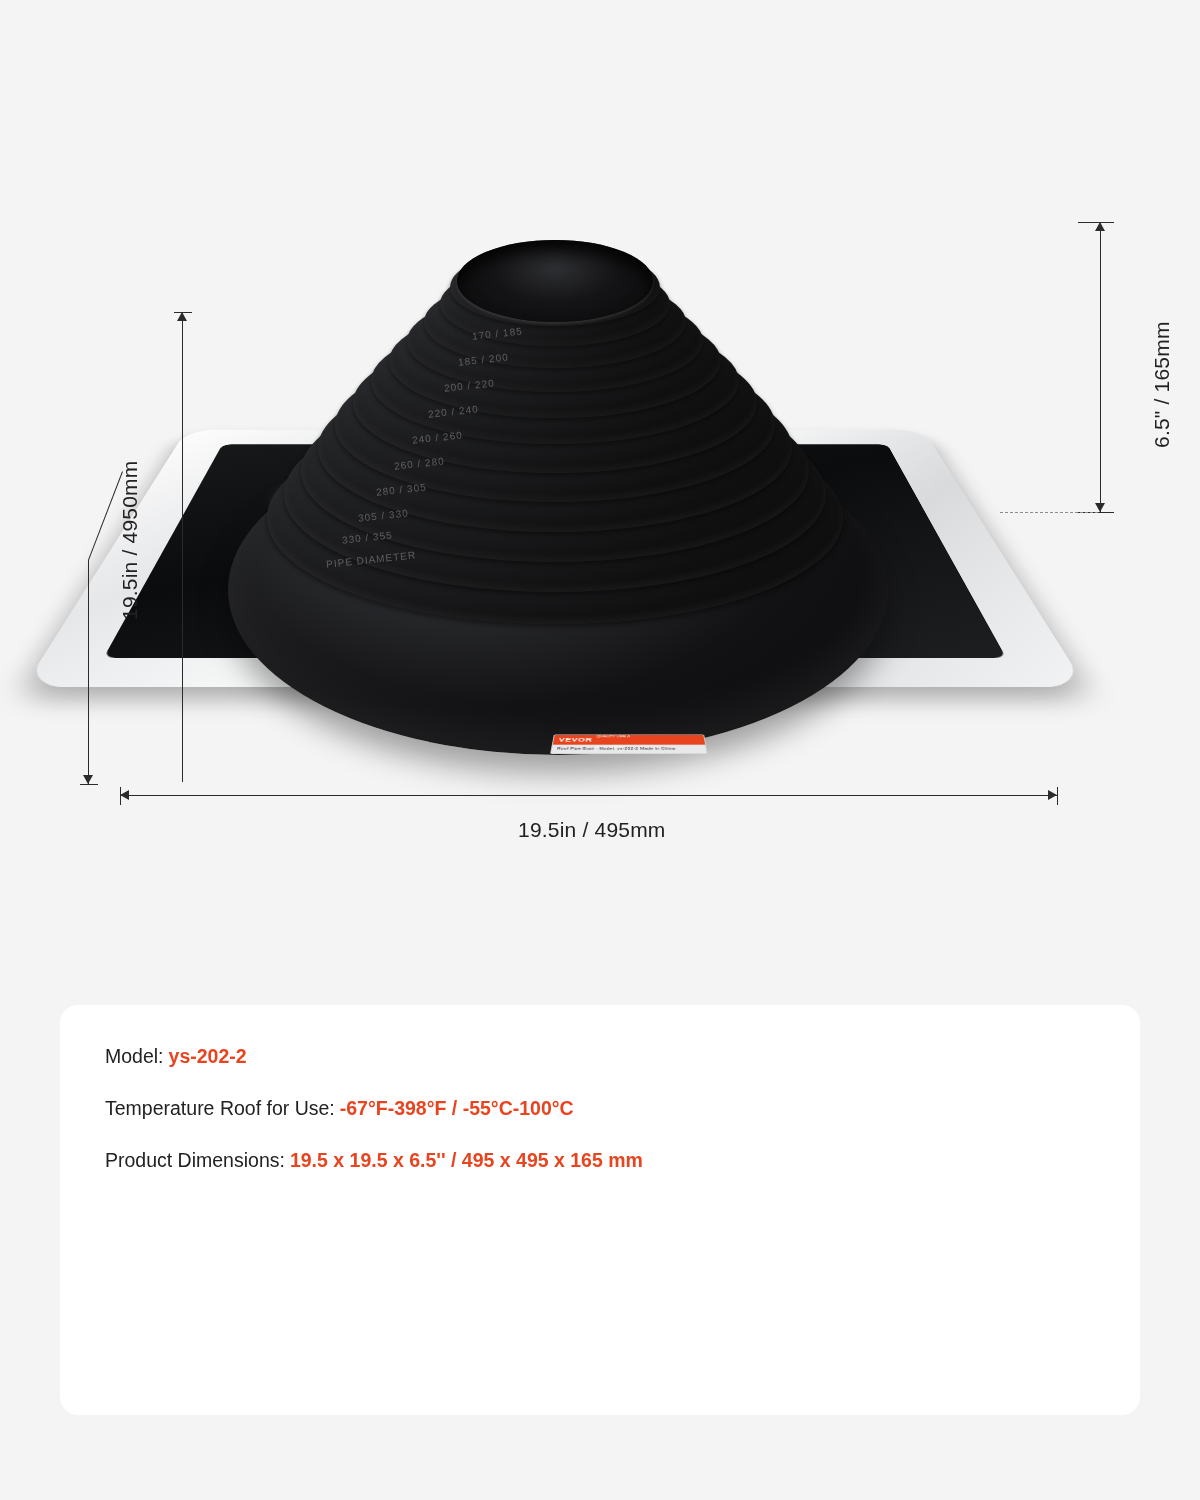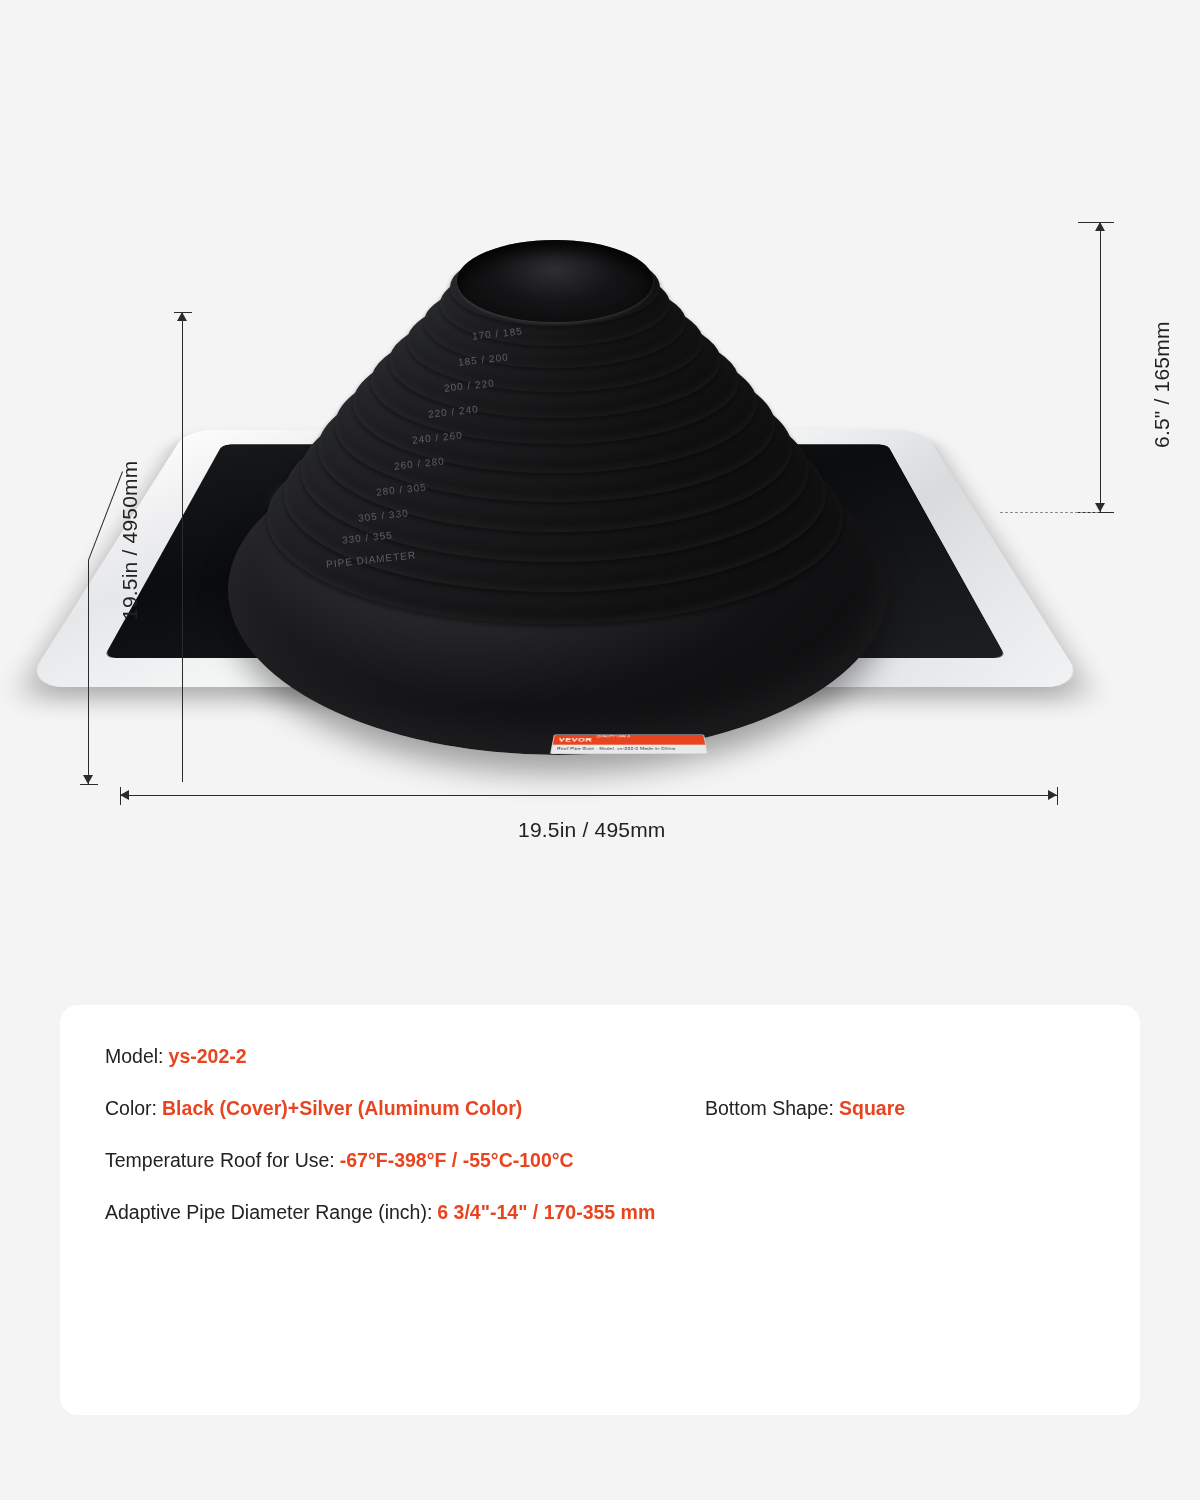--- a/index.html
+++ b/index.html
@@ -231,20 +231,21 @@
   }
   .spec-grid {
     position: absolute;
     left: 45px;
     top: 38px;
     width: 1000px;
   }
   .spec-row {
     display: flex;
     margin-bottom: 26px;
+    flex-direction: column;
   }
   .spec-col-left { width: 600px; }
   .spec-col-right { width: 400px; }
   .spec-item {
     font-size: 19.5px;
     color: #1a1a1a;
     line-height: 26px;
   }
   .spec-key { color: #222; }
   .spec-val {
@@ -341,45 +342,33 @@
   <div class="spec-grid">
 
     <div class="spec-row">
       <div class="spec-col-left">
         <div class="spec-item">
           <span class="spec-key">Model:</span><span class="spec-val">ys-202-2</span>
         </div>
       </div>
     </div>
 
-    <div class="spec-row">
-      <div class="spec-col-left">
-        <div class="spec-item">
-          <span class="spec-key">Color:</span><span class="spec-val">Black (Cover)+Silver (Aluminum Color)</span>
-        </div>
-      </div>
-      <div class="spec-col-right">
-        <div class="spec-item">
-          <span class="spec-key">Bottom Shape:</span><span class="spec-val">Square</span>
-        </div>
-      </div>
-    </div>
 
 
     <div class="spec-row">
       <div class="spec-col-left" style="width:1000px;">
         <div class="spec-item">
           <span class="spec-key">Temperature Roof for Use:</span><span class="spec-val">-67°F-398°F / -55°C-100°C</span>
         </div>
       </div>
     </div>
 
-
     <div class="spec-row">
       <div class="spec-col-left" style="width:1000px;">
         <div class="spec-item">
-          <span class="spec-key">Adaptive Pipe Diameter Range (inch):</span><span class="spec-val">6 3/4"-14" / 170-355 mm</span>
+          <span class="spec-key">Product Dimensions:</span><span class="spec-val">19.5 x 19.5 x 6.5'' / 495 x 495 x 165 mm</span>
         </div>
       </div>
     </div>
+
 
   </div>
 </div>
 
 </body></html>

